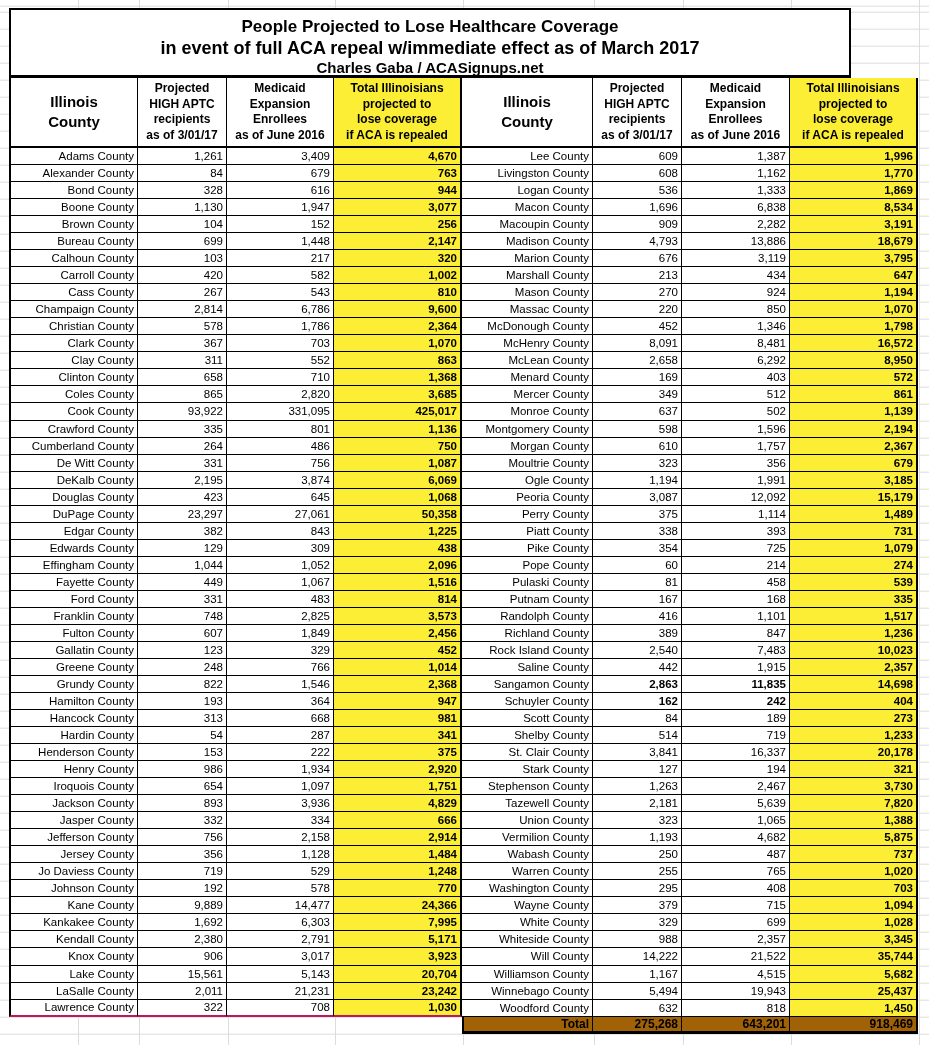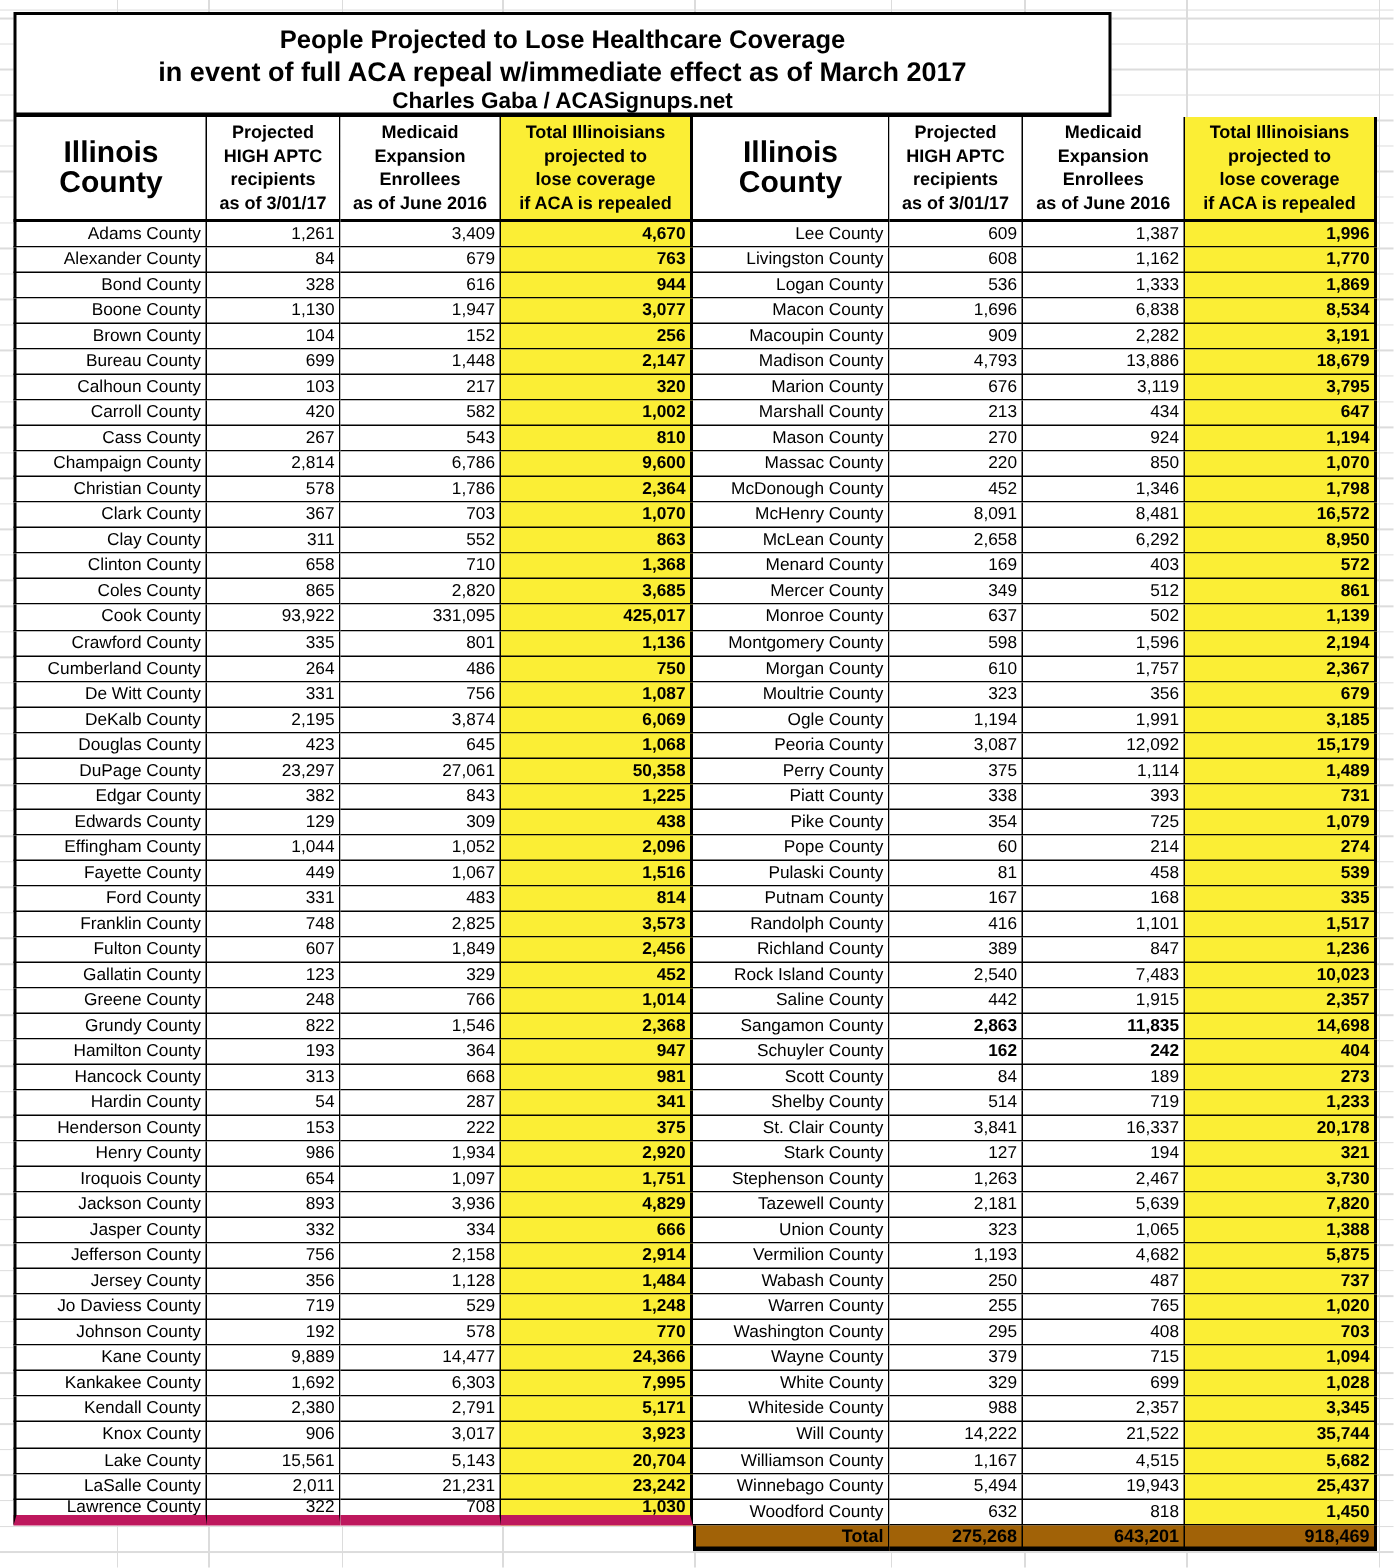--- a/index.html
+++ b/index.html
@@ -19,21 +19,21 @@
       linear-gradient(to right, transparent 594px, #dcdcdc 594px, #dcdcdc 595px, transparent 595px),
       linear-gradient(to right, transparent 683px, #dcdcdc 683px, #dcdcdc 684px, transparent 684px),
       linear-gradient(to right, transparent 791px, #dcdcdc 791px, #dcdcdc 792px, transparent 792px),
       linear-gradient(to right, transparent 919px, #dcdcdc 919px, #dcdcdc 920px, transparent 920px),
       repeating-linear-gradient(to bottom, #dcdcdc 0 1px, transparent 1px 17.04px);
     background-repeat:no-repeat,no-repeat,no-repeat,no-repeat,no-repeat,no-repeat,no-repeat,no-repeat,no-repeat,repeat;
     background-position:0 0,0 0,0 0,0 0,0 0,0 0,0 0,0 0,0 0,0 11.7px;
   }
   .table-wrap{position:absolute;left:9px;top:8px;width:909px;z-index:1;}
   .title-box{
-    box-sizing:border-box;width:732px;height:70px;background:#fff;
+    box-sizing:border-box;width:842px;height:70px;background:#fff;
     border:2.5px solid #000;border-bottom-width:3px;
     text-align:center;padding-top:5px;
   }
   .t-main{font-size:17px;font-weight:bold;line-height:24px;}
   .t-sub{font-size:18px;font-weight:bold;line-height:19px;}
   .t-attr{font-size:15px;font-weight:bold;line-height:19px;}
   #grid{
     display:grid;
     grid-template-columns:129px 89px 107px 128px 131px 89px 108px 128px;
     grid-auto-rows:17.04px;
@@ -45,27 +45,27 @@
     border-right:1px solid #000;border-bottom:1px solid #000;
     display:flex;align-items:center;justify-content:flex-end;
     font-size:11.5px;line-height:12px;white-space:nowrap;overflow:hidden;
     padding-right:3px;
   }
   .first{border-left:2px solid #000;}
   .divr{border-right:2.5px solid #000;}   
   .endr{border-right:2.5px solid #000;}   
   .y{background:#FBEE35;font-weight:bold;}
   .b{font-weight:bold;}
-  .lastL{border-bottom:7px solid #be185d;}   
+  .lastL{border-bottom:2px solid #be185d;}   
   .h{
     flex-direction:column;justify-content:center;align-items:center;
     text-align:center;font-weight:bold;font-size:12px;line-height:15.5px;
     padding:0;border-bottom:2.5px solid #000;
   }
-  .h.cty-h{font-size:20px;line-height:20px;}
+  .h.cty-h{font-size:15px;line-height:20px;}
   .ghost{background:transparent;border:none;}
   .tot{
     background:#a16207;font-weight:bold;font-size:12px;
     border-bottom:3px solid #000;
   }
   .row{display:contents;}
 </style>
 </head>
 <body>
 

